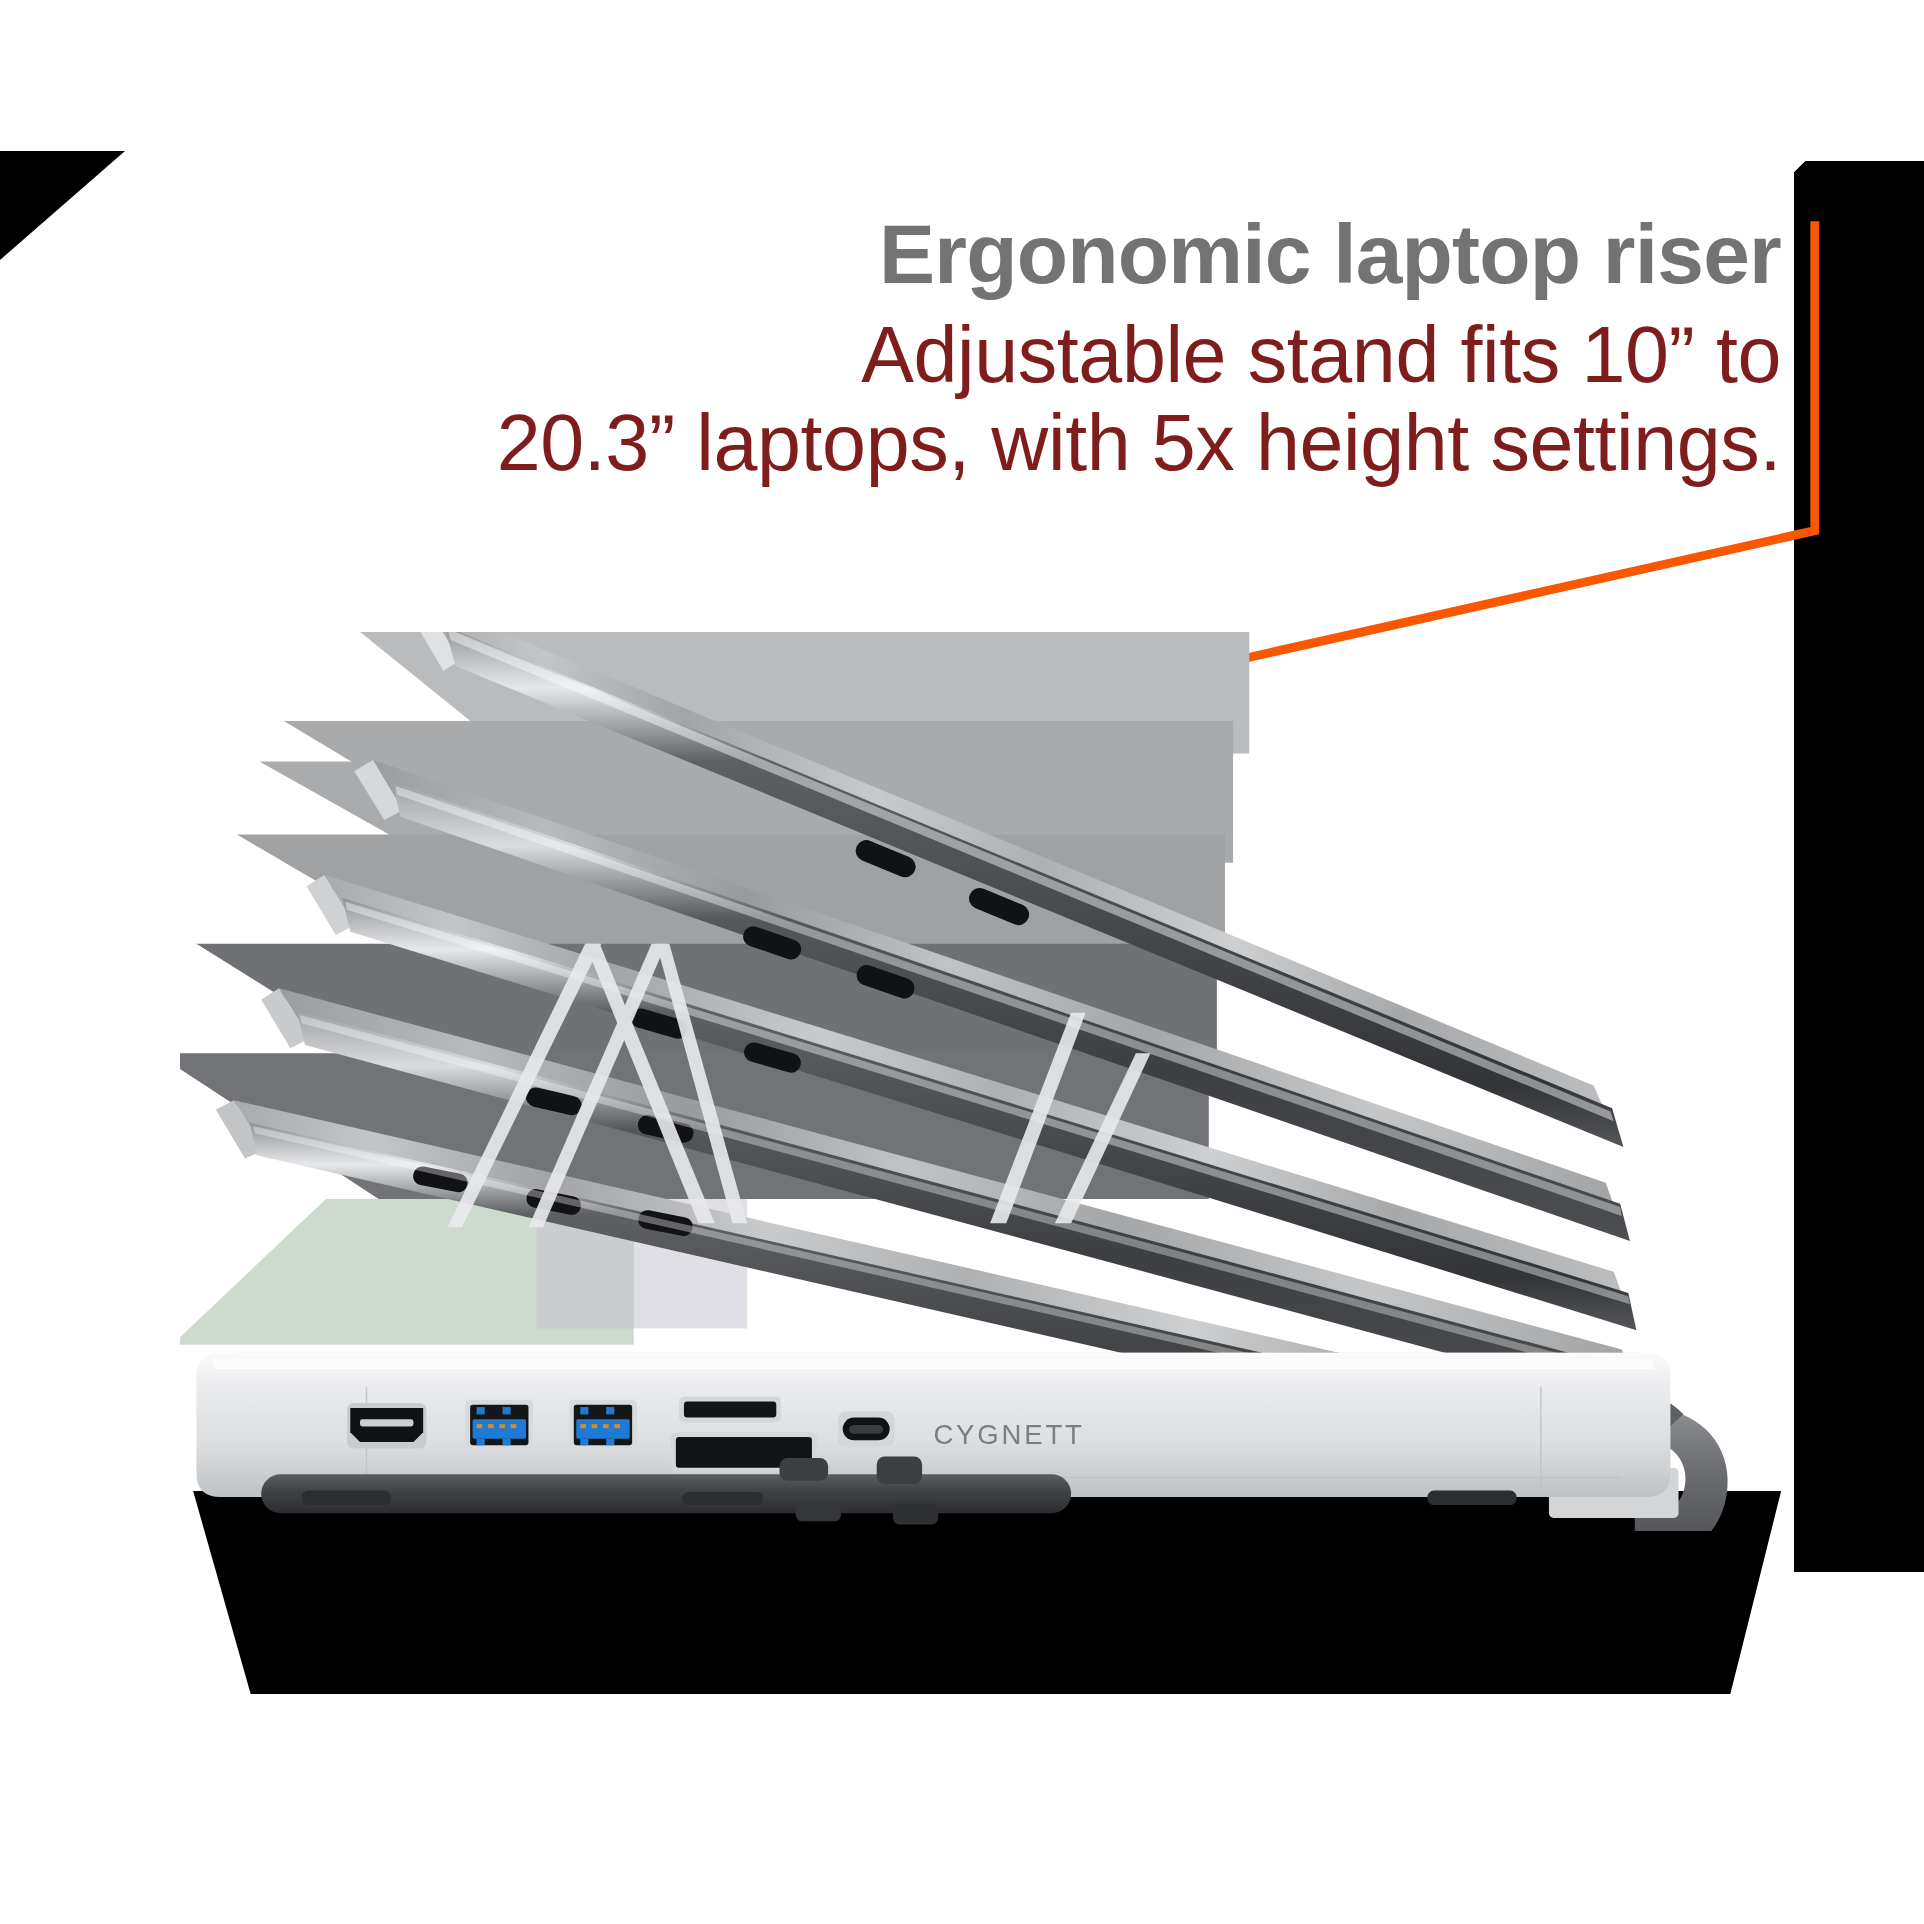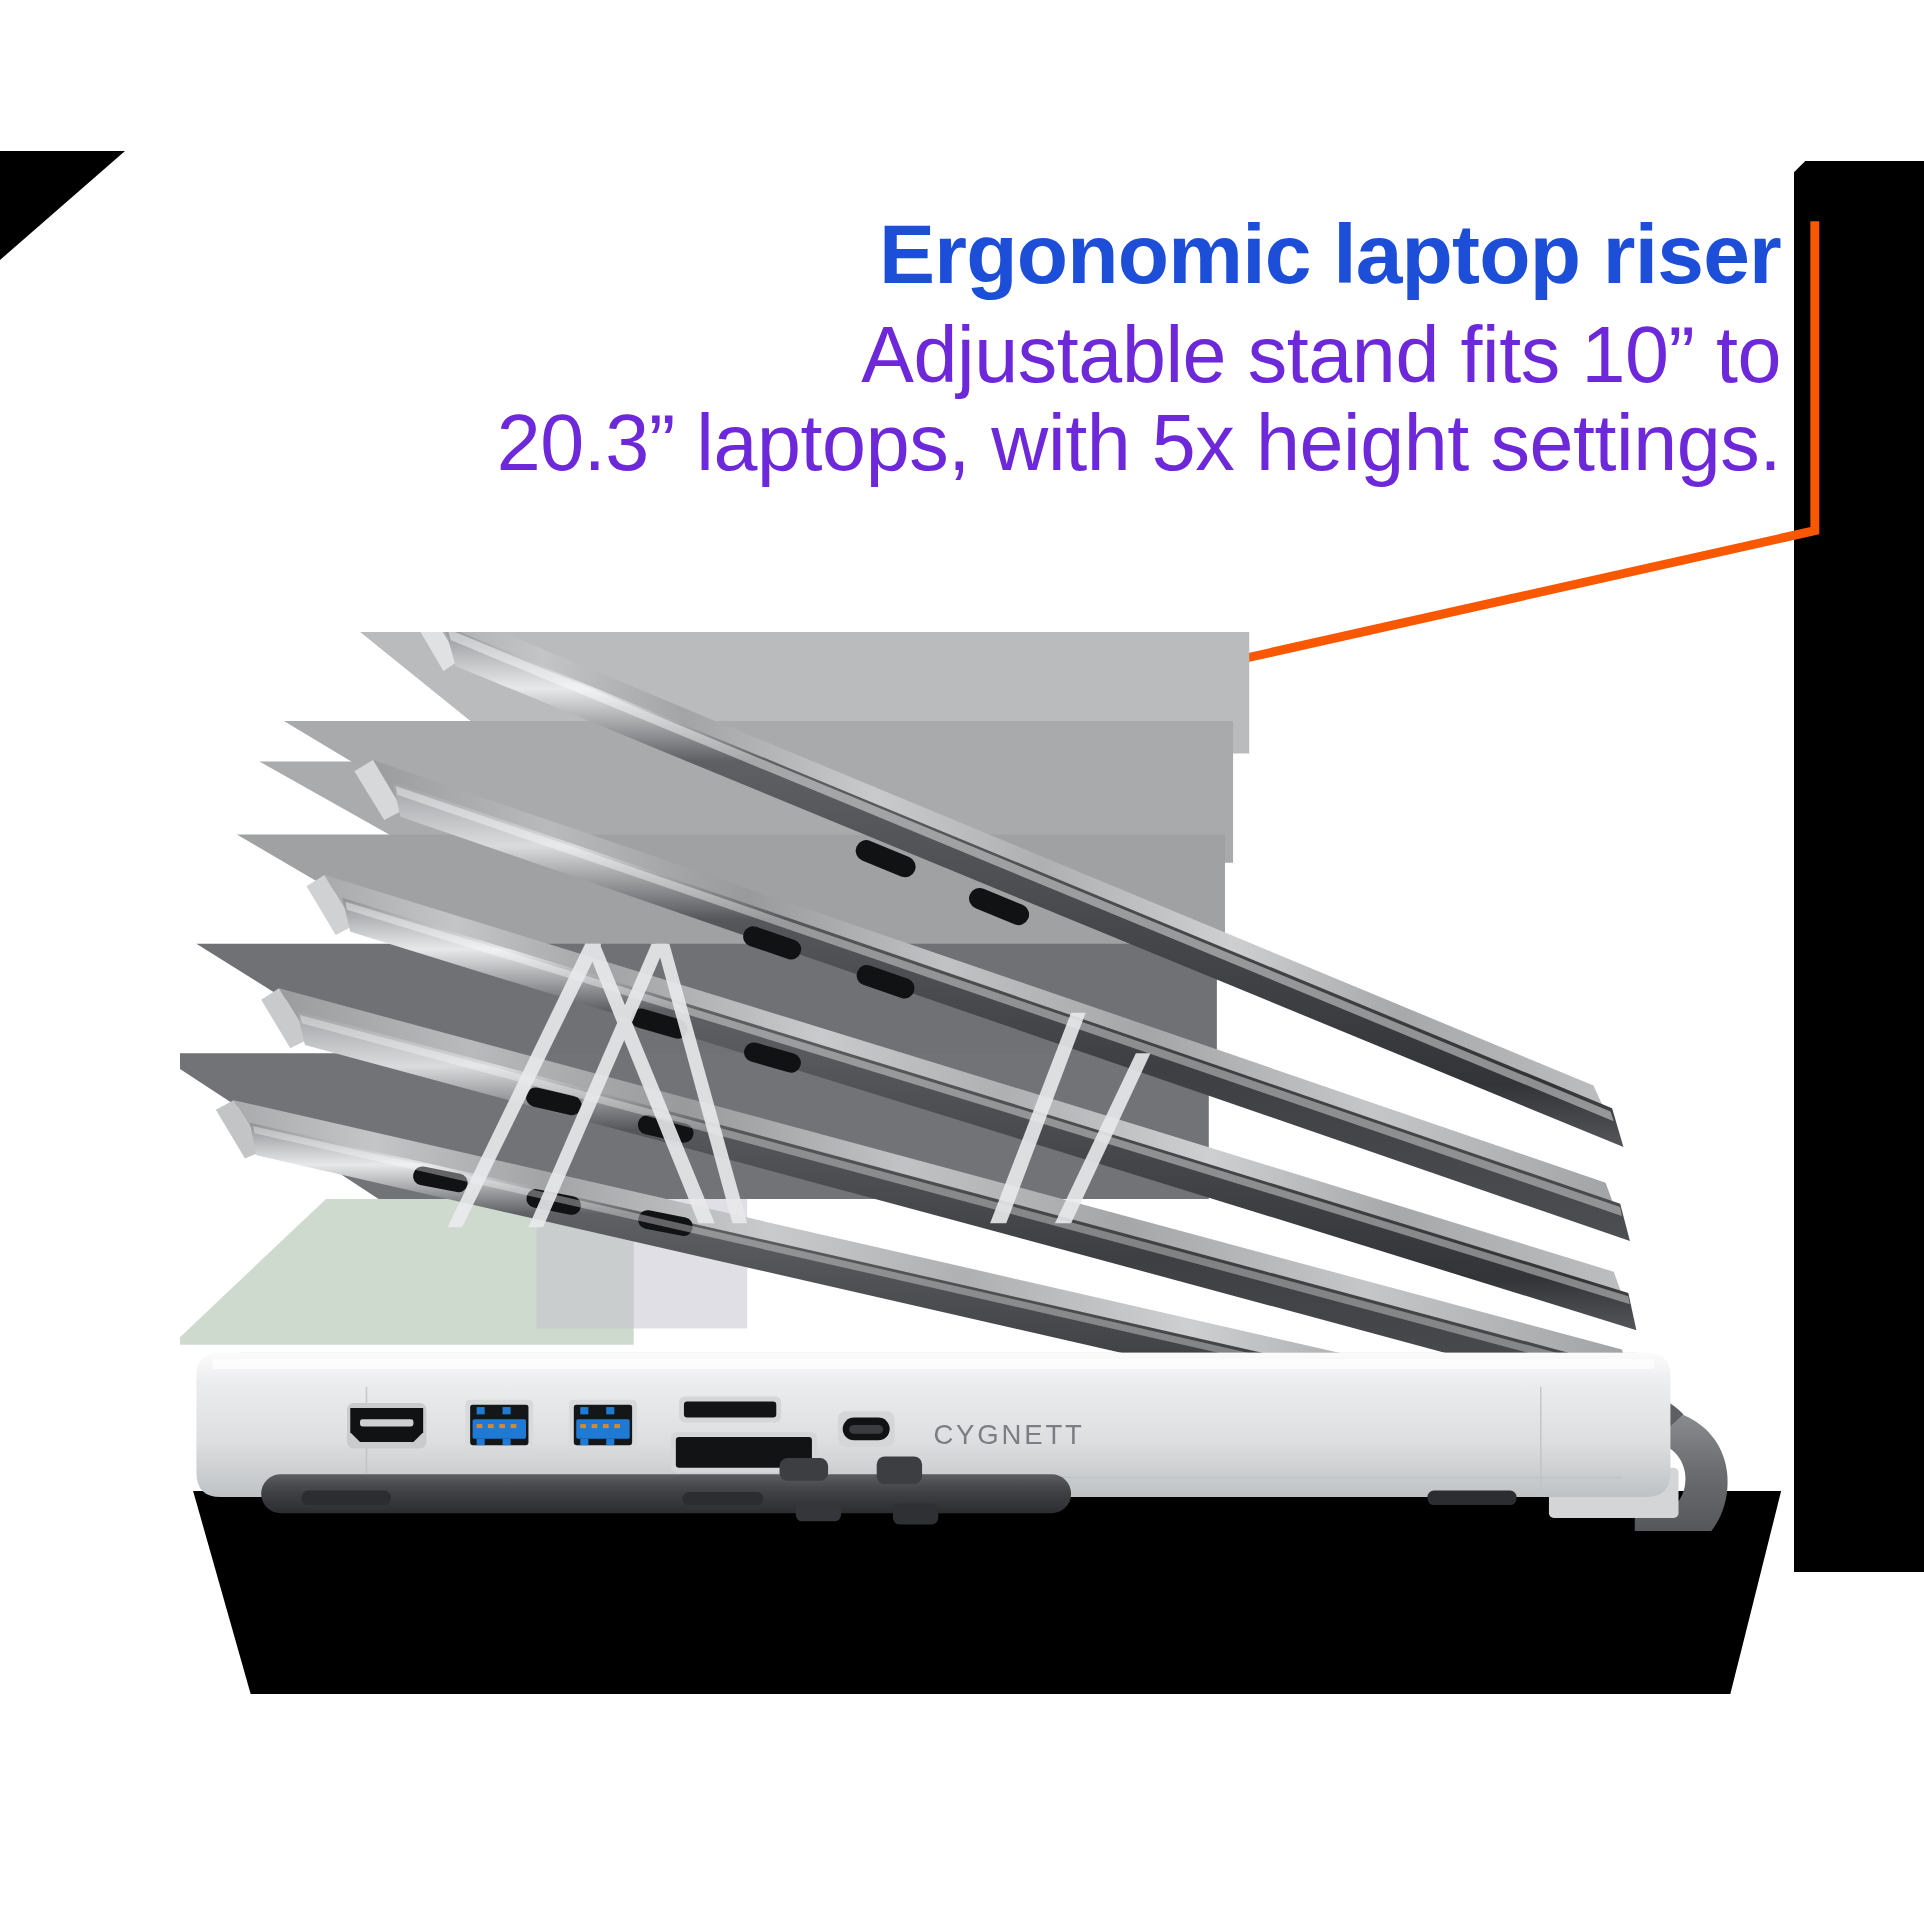--- a/index.html
+++ b/index.html
@@ -75,22 +75,22 @@
 </head>
 <body>
 
 <div class="deco-left-triangle"></div>
 
 <div class="deco-right-bar"></div>
 
 <div class="deco-bottom-shadow"></div>
 
 <div class="callout-text">
-  <div class="headline" style="color: #1d4ed8;">Ergonomic laptop riser</div>
-  <div class="subline" style="color: #6d28d9;">
+  <div class="headline" style="color: #737373;">Ergonomic laptop riser</div>
+  <div class="subline" style="color: #7f1d1d;">
     <div>Adjustable stand fits 10” to</div>
     <div>20.3” laptops, with 5x height settings.</div>
   </div>
 </div>
 
 <svg class="leader-svg" viewBox="0 0 2376 2376">
   <polyline id="leader-path" fill="none" stroke="#f95801" stroke-width="11" stroke-linecap="butt" stroke-linejoin="miter" points="2240,273 2240,655 900,955"></polyline>
   <circle id="leader-dot" cx="900" cy="955" r="23" fill="#f95801"></circle>
 </svg>
 

